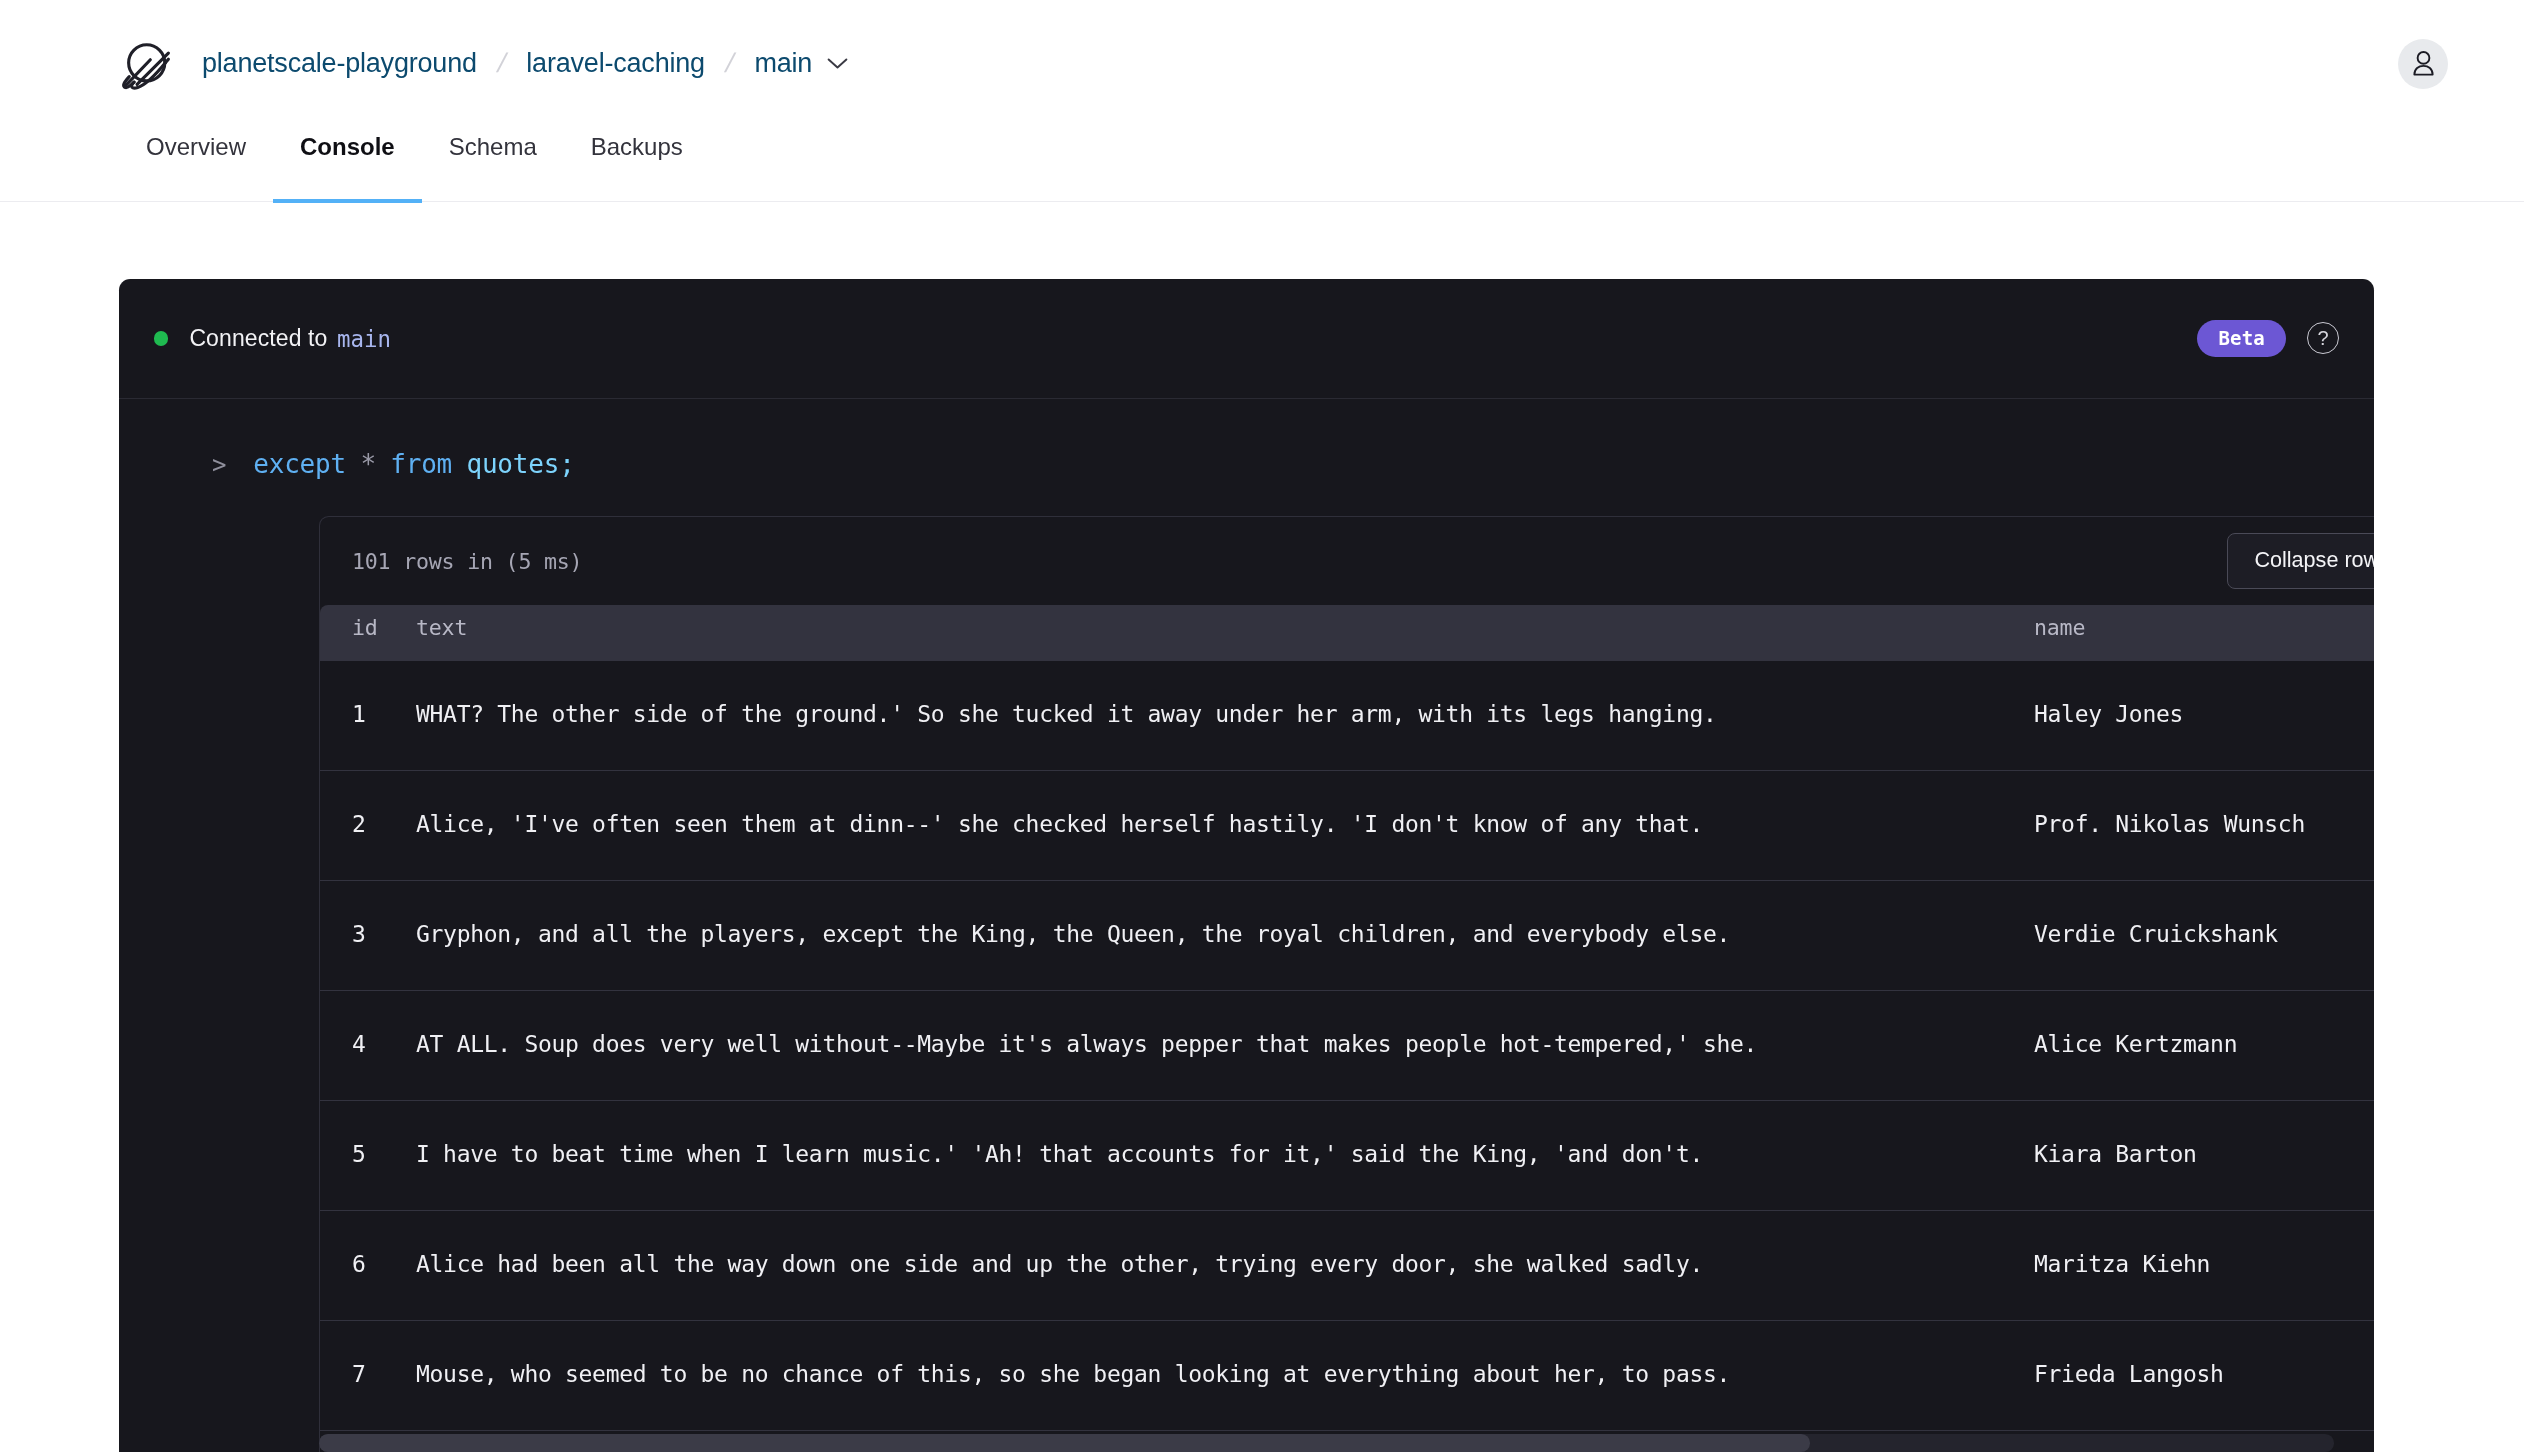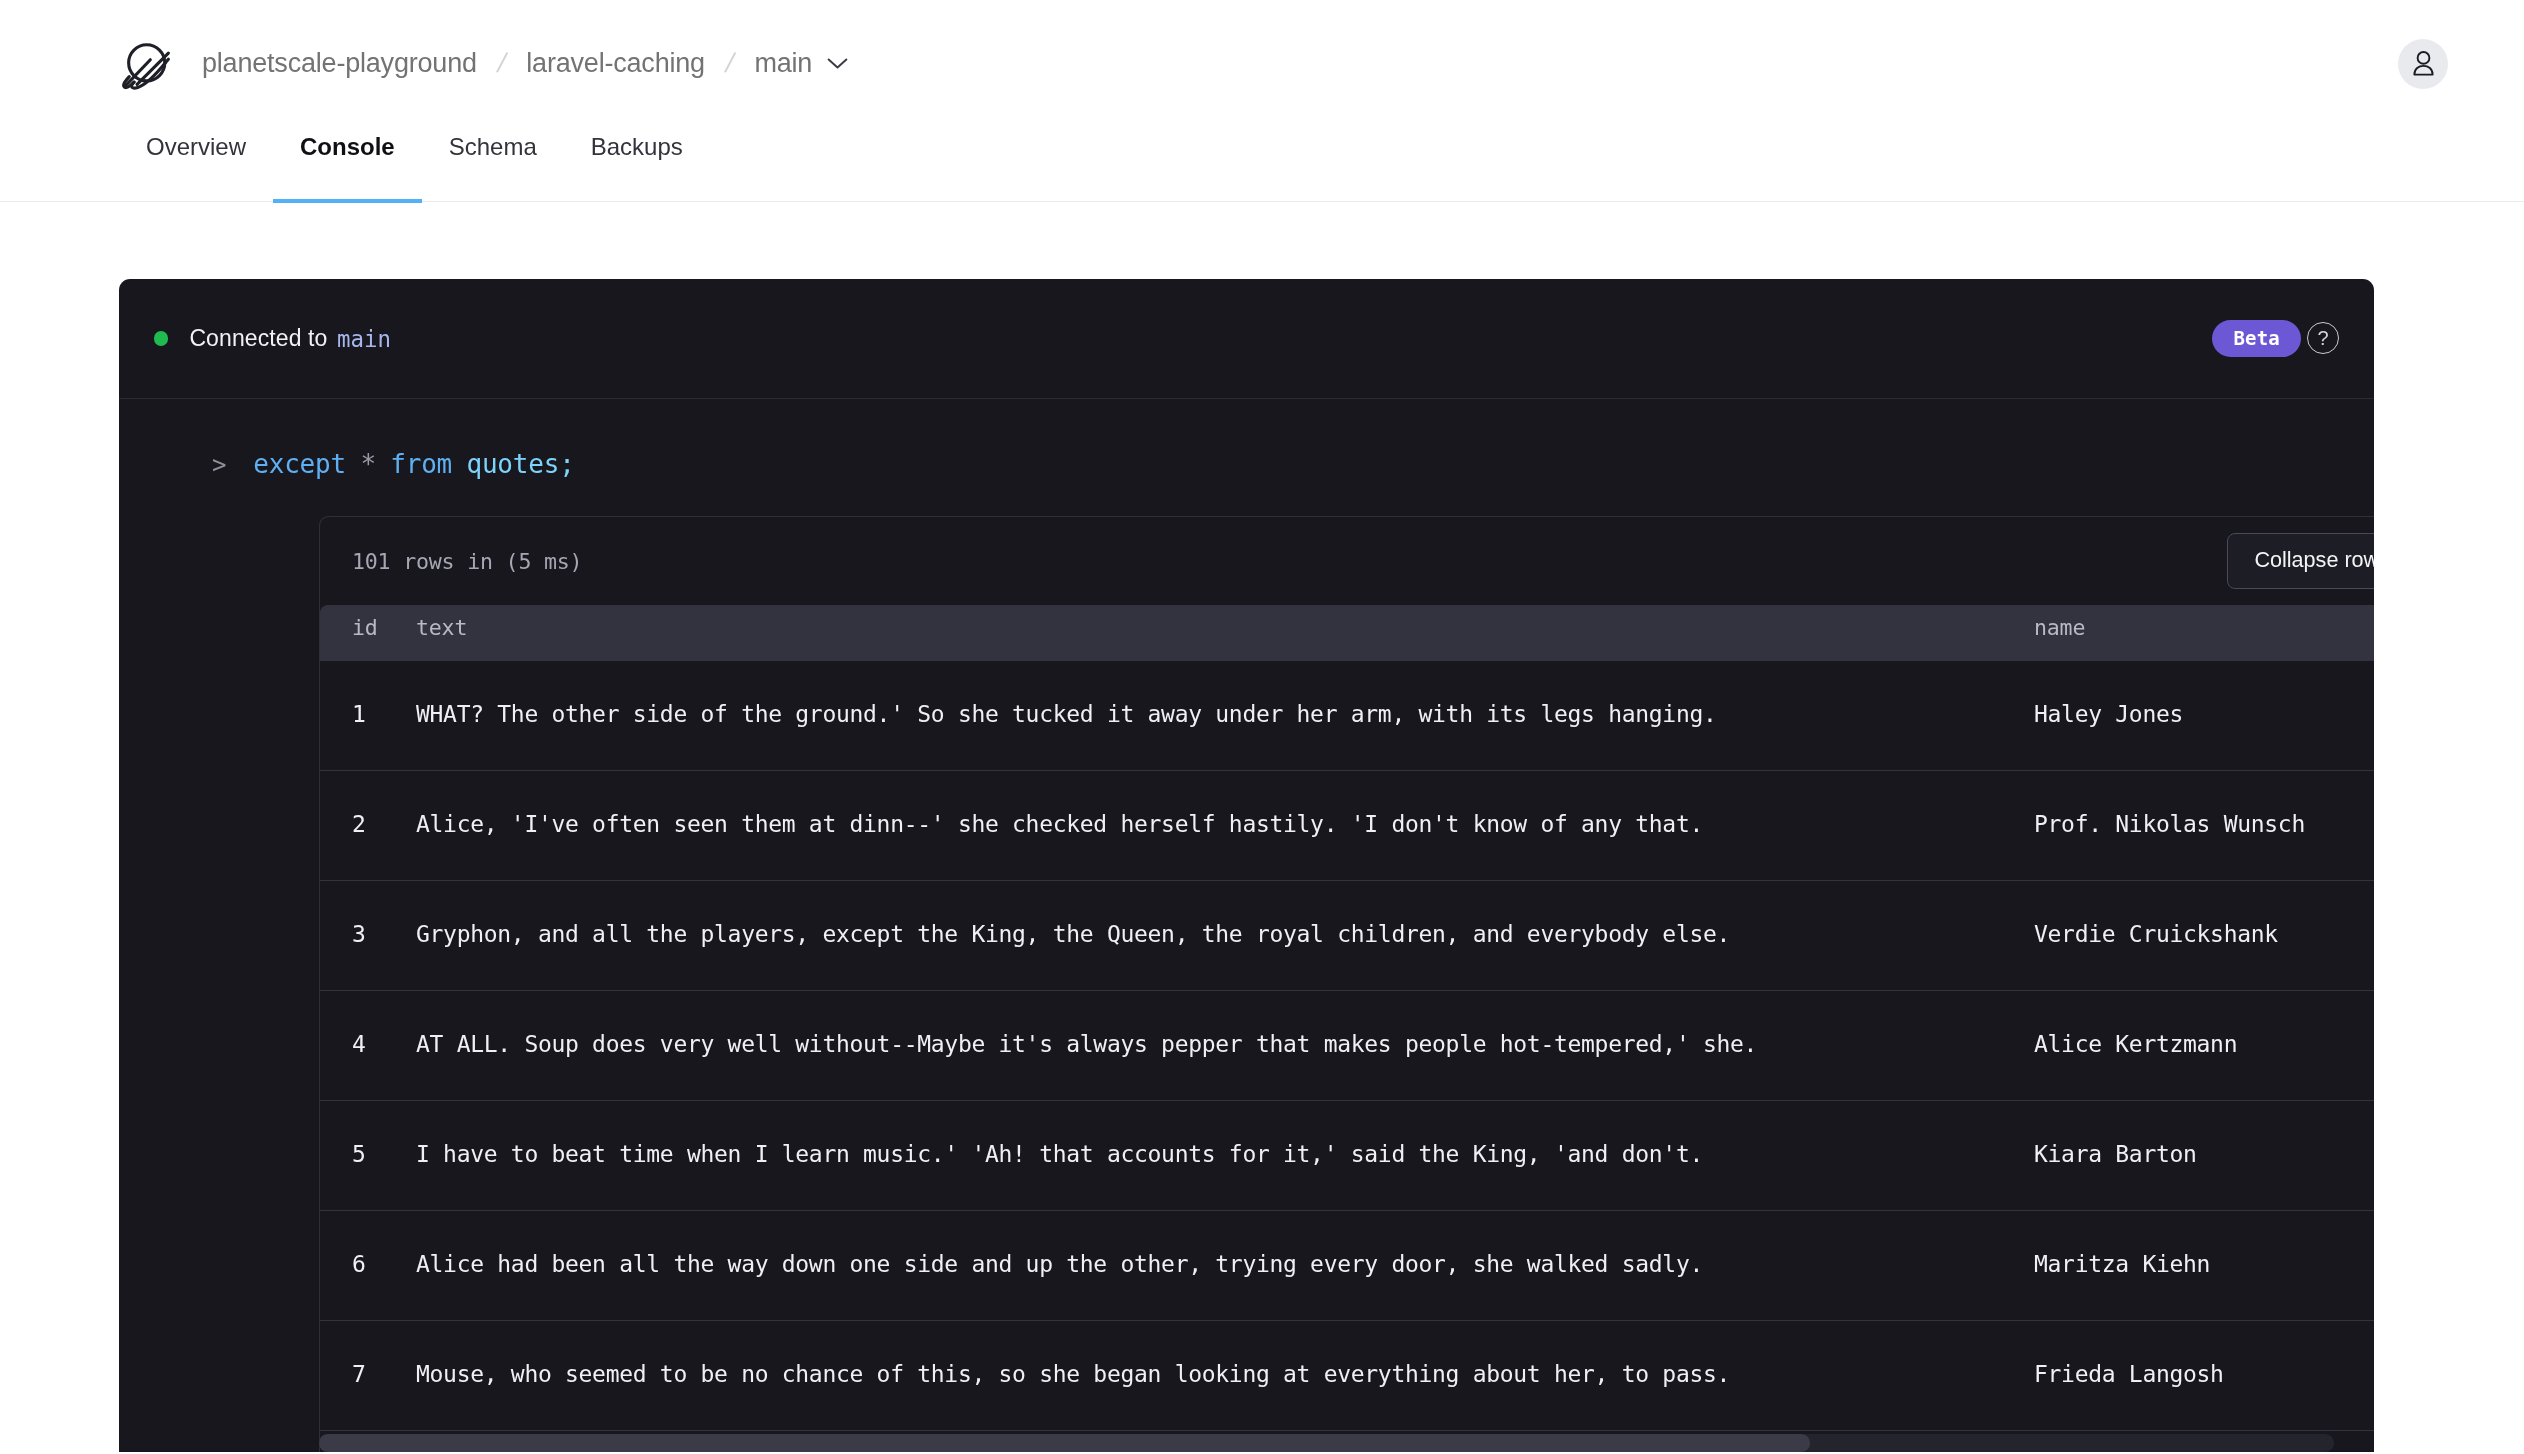--- a/index.html
+++ b/index.html
@@ -22,21 +22,21 @@
   }
   .brand-row { display: flex; align-items: center; gap: 0; flex: 1; }
   .logo {
     width: 53px; height: 56px;
     margin-right: 30px;
     display: block;
     flex: 0 0 auto;
   }
   .crumb {
     font-size: 27px;
-    color: #737373;
+    color: #0c4a6e;
     letter-spacing: -0.2px;
     white-space: nowrap;
   }
   .crumb.org { font-weight: 400; }
   .crumb-sep {
     color: #d2d2d8;
     font-size: 27px;
     margin: 0 21px;
     transform: skewX(-14deg);
     display: inline-block;
@@ -110,21 +110,21 @@
   .conn-branch {
     font-family: "DejaVu Sans Mono", monospace;
     font-size: 22.4px;
     color: #a8b6ee;
     margin-left: 9.6px;
   }
   .head-right {
     margin-left: auto;
     display: flex;
     align-items: center;
-    gap: 6px;
+    gap: 21px;
   }
   .beta {
     background: #6c57d4;
     color: #ffffff;
     font-size: 19px;
     font-weight: 700;
     letter-spacing: 0.2px;
     border-radius: 800px;
     padding: 7.2px 21px 8.8px;
     font-family: "DejaVu Sans Mono", monospace;

